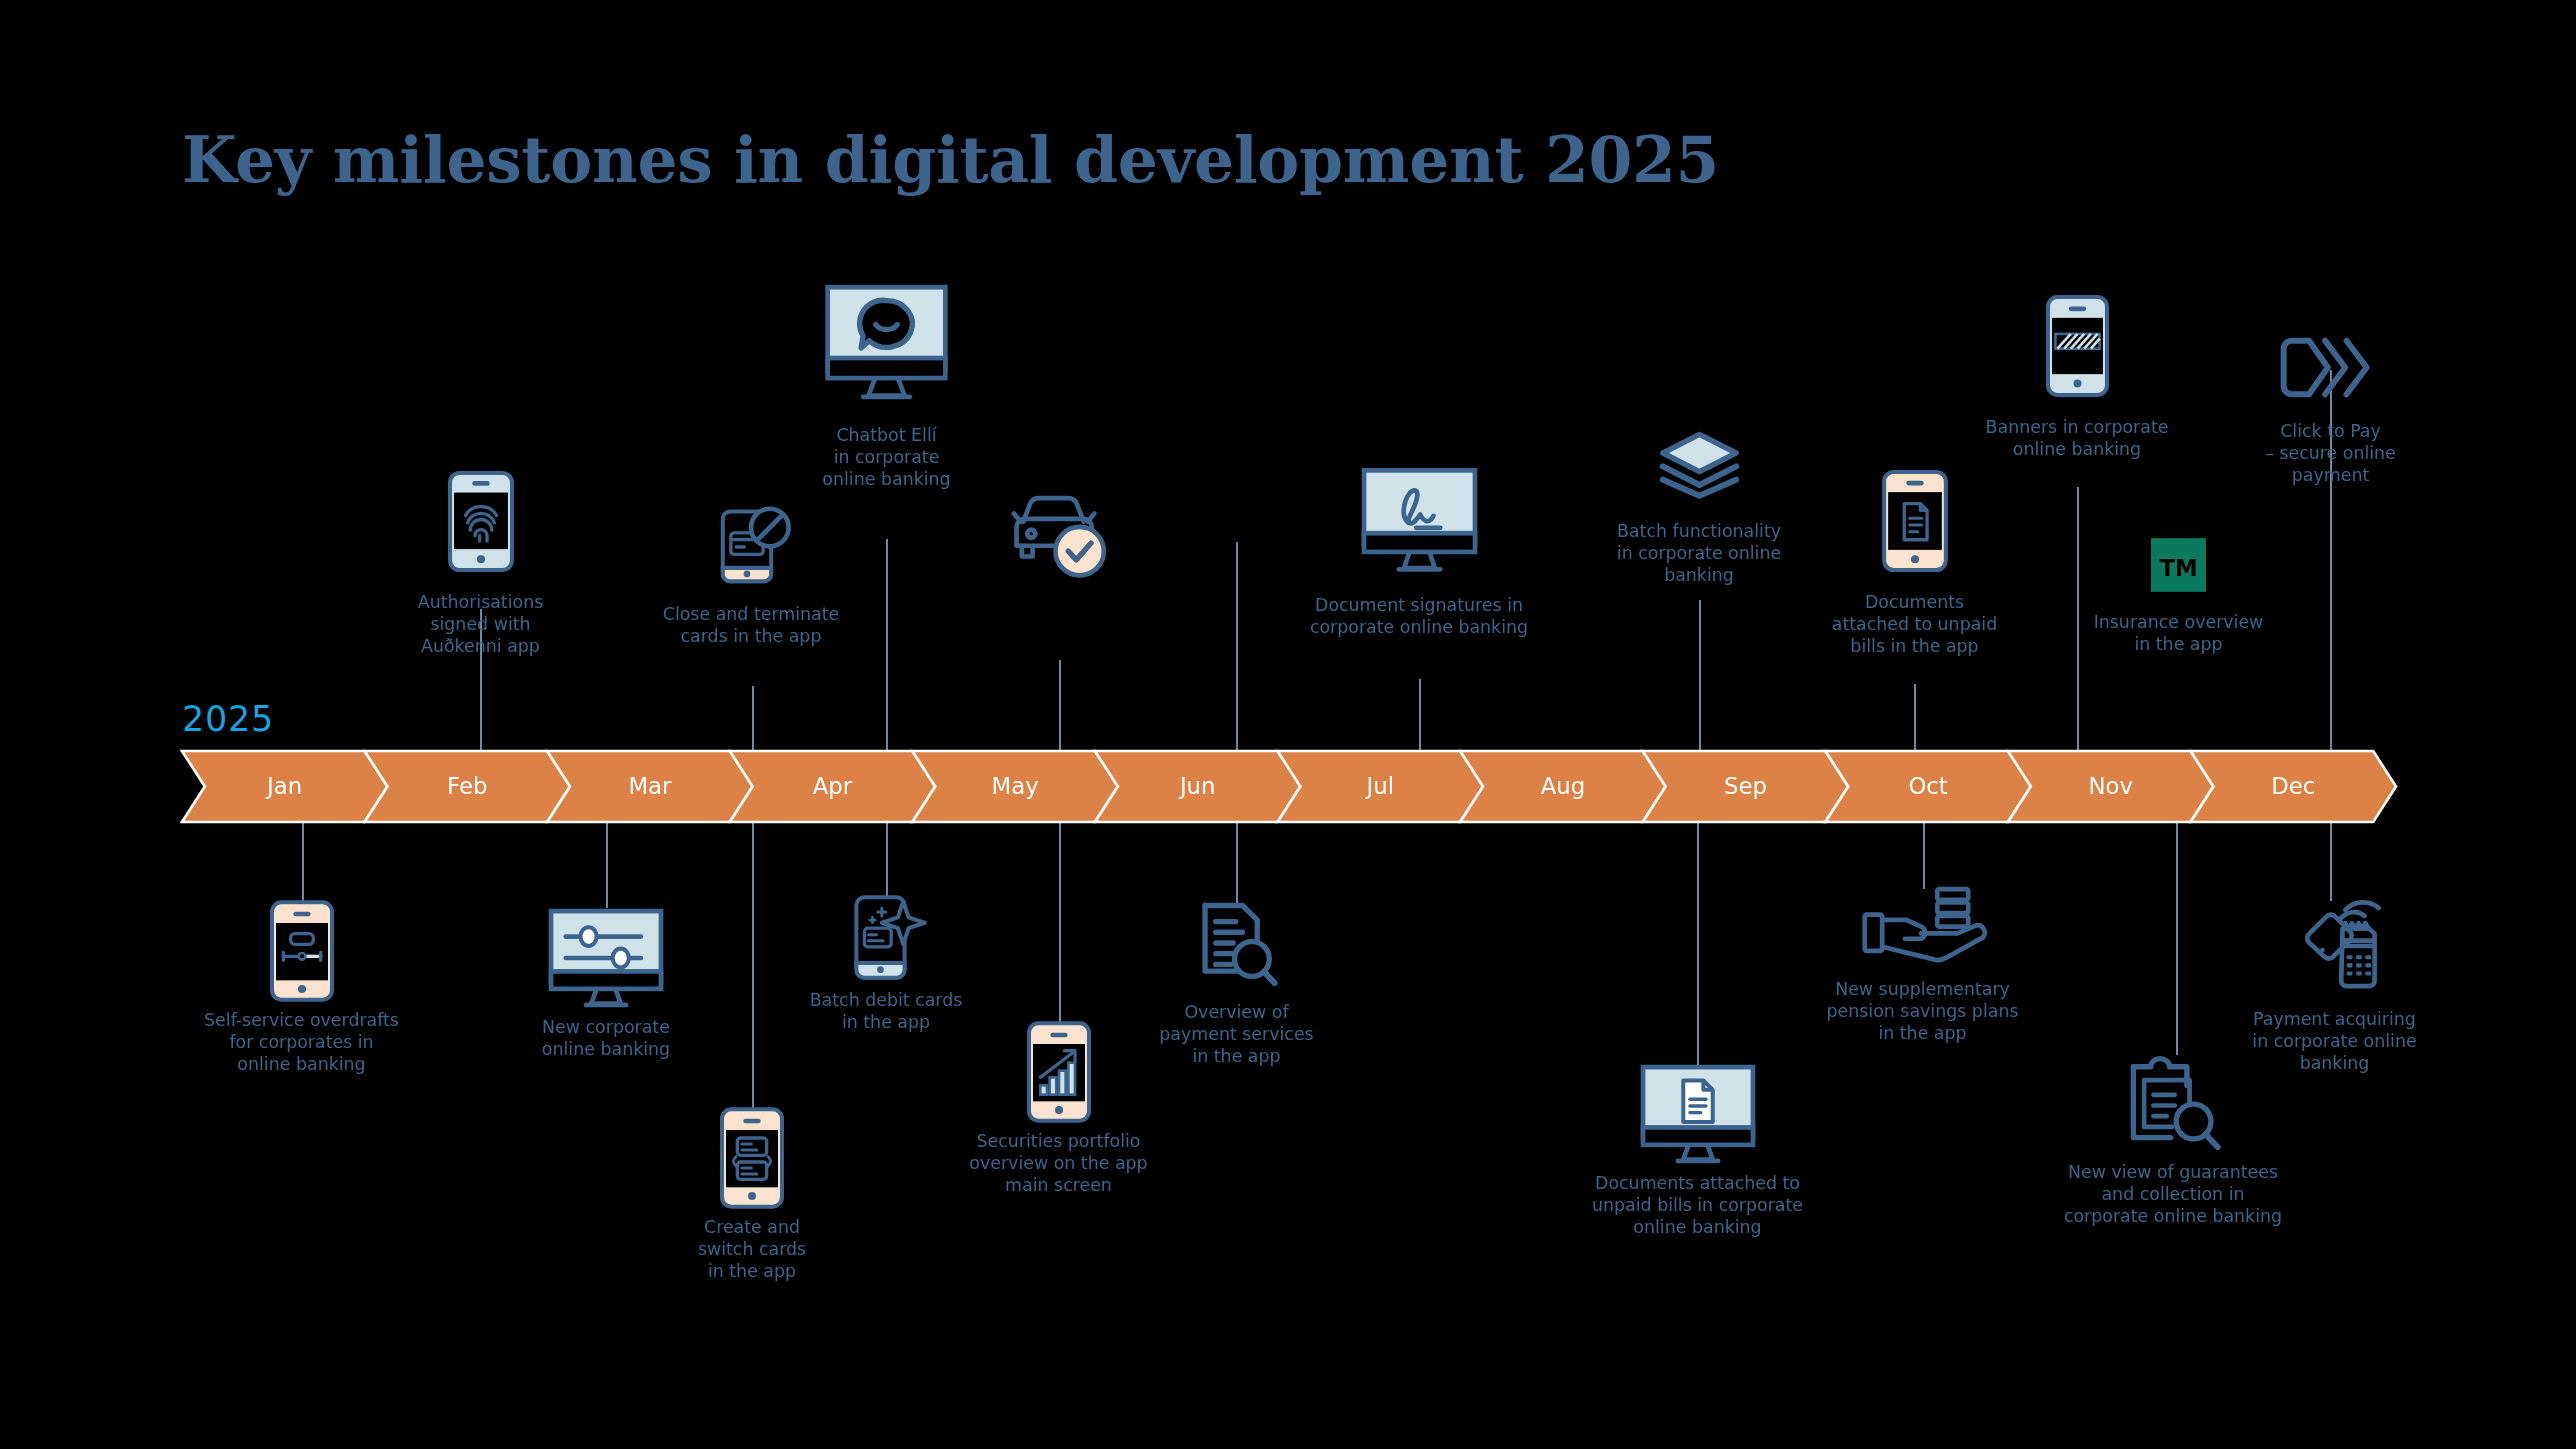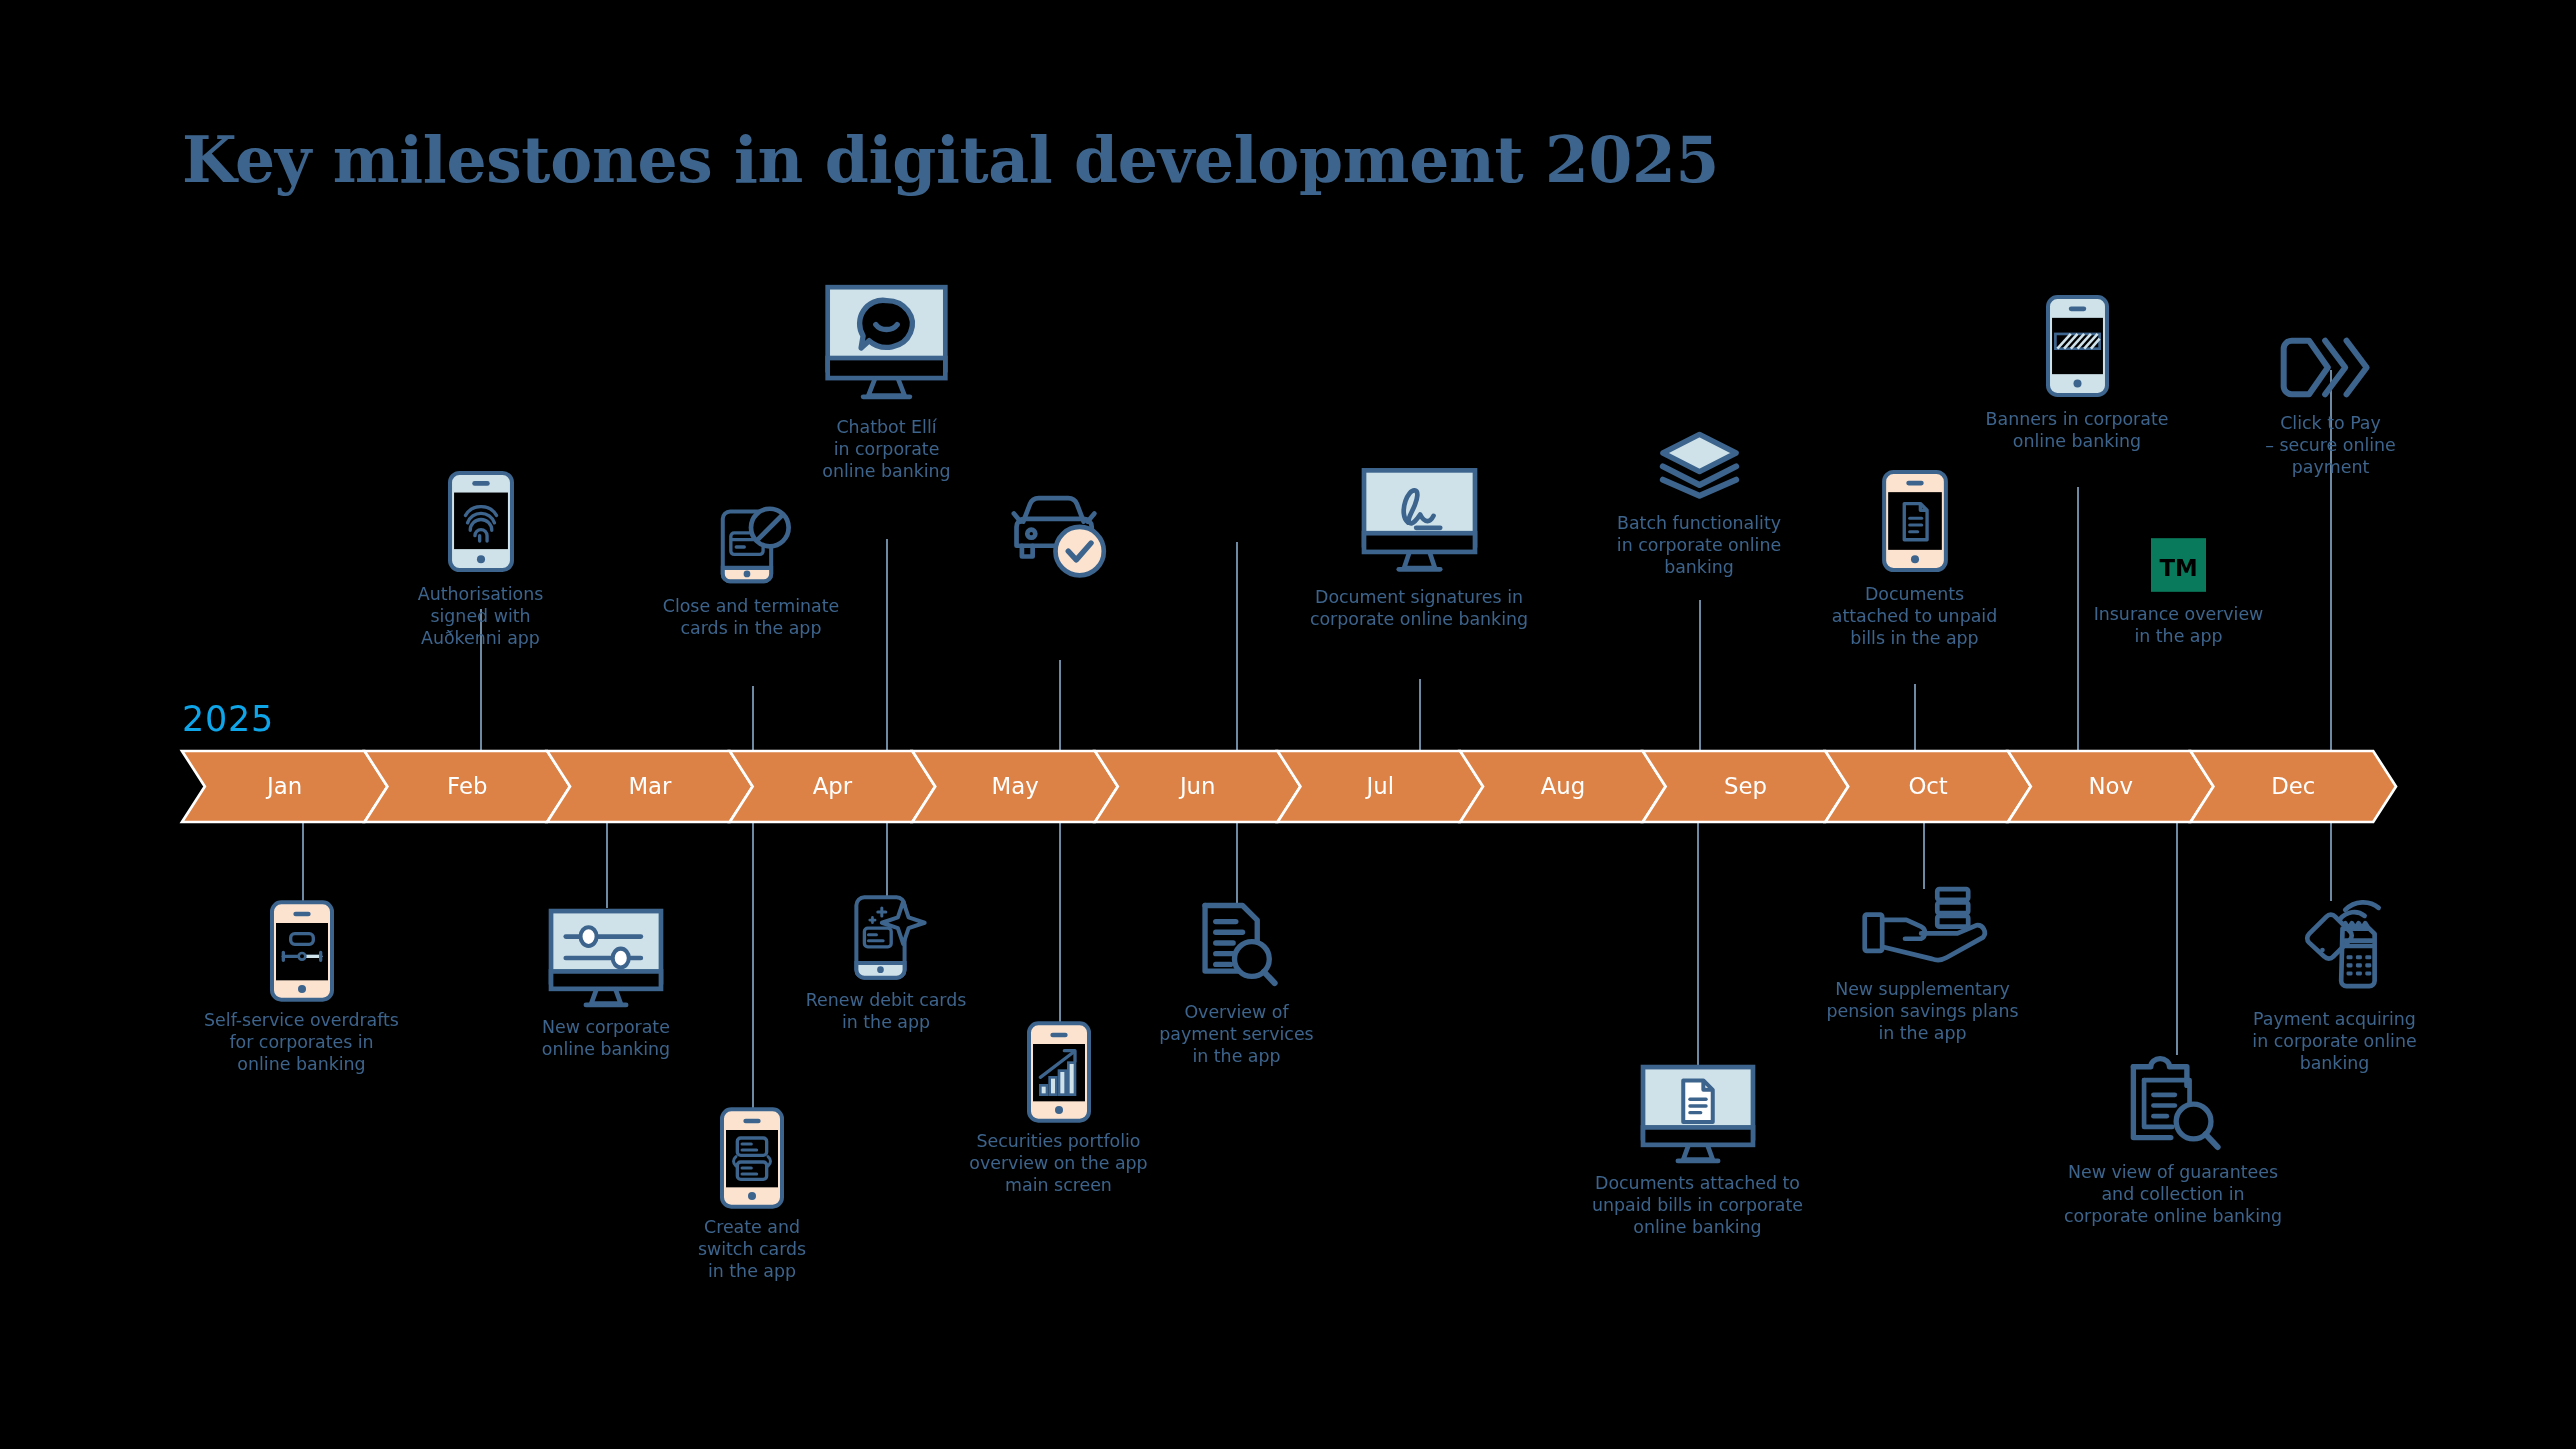--- a/index.html
+++ b/index.html
@@ -58,21 +58,21 @@
     line-height:1.26;
   }
   .ms .ic{
     display:flex;align-items:flex-end;justify-content:center;
     margin:0 auto;
   }
   .ms .cap{
     margin-top:6.7px;
     white-space:pre-line;
   }
-  .ms.above .cap{margin-top:12px;}
+  .ms.above .cap{margin-top:20px;}
   .ms.below .cap{margin-top:8px;}
 
   svg.icon{display:block;overflow:visible;}
 </style>
 </head>
 <body>
 
 <div id="stage">
 
   <div class="title">Key milestones in digital development 2025</div>
@@ -369,21 +369,21 @@
         <path d="M14 104h72v10a12 12 0 0 1-12 12H26a12 12 0 0 1-12-12z" fill="#CFE2EA" stroke="#3D648C" stroke-width="6"></path>
         <circle cx="50" cy="114" r="5" fill="#3D648C"></circle>
         <rect x="26" y="52" width="40" height="28" rx="5" fill="#000" stroke="#3D648C" stroke-width="5"></rect>
         <path d="M32 62h12" stroke="#3D648C" stroke-width="4.5" stroke-linecap="round"></path>
         <path d="M32 71h22" stroke="#3D648C" stroke-width="4.5" stroke-linecap="round"></path>
         <path d="M84 12 92 36 116 44 92 52 84 76 76 52 52 44 76 36z" fill="#000" stroke="#3D648C" stroke-width="6" stroke-linejoin="round"></path>
         <path d="M52 22v12M46 28h12" stroke="#3D648C" stroke-width="4.5" stroke-linecap="round"></path>
         <path d="M38 36v8M34 40h8" stroke="#3D648C" stroke-width="4" stroke-linecap="round"></path>
       </svg>
     </div>
-    <div class="cap">Renew debit cards
+    <div class="cap">Batch debit cards
 in the app</div>
   </div>
 
   <div class="ms below" style="left:951px;top:1013px;width:215px;">
     <div class="ic" style="height:102px;">
       <svg class="icon" width="64" height="102" viewBox="0 0 96 152">
         <rect x="3" y="3" width="90" height="146" rx="14" fill="#FBE3D0" stroke="#3D648C" stroke-width="6"></rect>
         <rect x="9" y="34" width="78" height="86" fill="#000000"></rect>
         <rect x="35" y="17" width="26" height="7" rx="3.5" fill="#3D648C"></rect>
         <circle cx="48" cy="133" r="6" fill="#3D648C"></circle>

